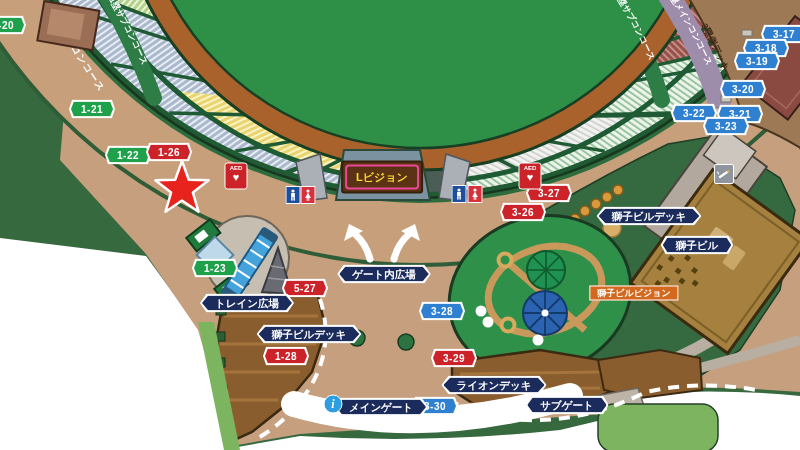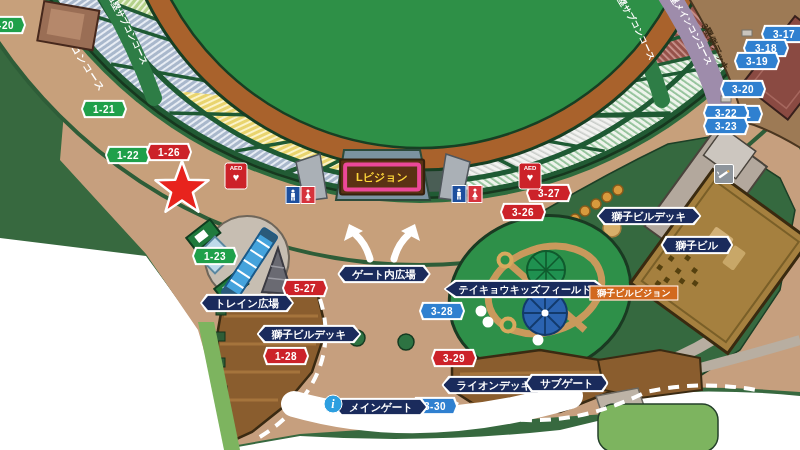--- a/index.html
+++ b/index.html
@@ -17,21 +17,21 @@
   .hex .in{clip-path:polygon(7% 0,93% 0,100% 50%,93% 100%,7% 100%,0 50%);display:block;
            color:#fff;font-weight:bold;text-align:center;}
   .badge .in{font-size:10px;line-height:13px;padding:1px 10px;letter-spacing:.5px;}
   .badge.green .in{background:var(--badge-green);}
   .badge.red .in{background:var(--badge-red);}
   .badge.blue .in{background:var(--badge-blue);}
   .navlabel .in{background:var(--navy);font-size:10.5px;line-height:13px;padding:1px 13px;}
   .navlabel.small .in{font-size:10px;}
   
   .lvision{background:#5a3214;border:2px solid #35200c;border-radius:3px;padding:2px;}
-  .lvision .in{display:block;border:4px solid #ec4899;border-radius:4px;color:#ffd83a;
+  .lvision .in{display:block;border:2px solid #ec4899;border-radius:4px;color:#ffd83a;
                font-size:11px;font-weight:bold;padding:4px 9px;line-height:13px;}
   .svision{background:var(--orange-sign);border:1.5px solid #fff;color:#fff;font-size:9px;
            font-weight:bold;padding:1px 7px;line-height:11px;}
   
   .wc{width:13px;height:16px;border:1px solid #fff;display:flex;align-items:center;justify-content:center;}
   .wc.m{background:#1d4f9e;} .wc.f{background:#d6323c;}
   .aed{width:21px;height:25px;background:var(--badge-red);border:1.5px solid #fff;border-radius:3px;
        color:#fff;text-align:center;font-weight:bold;}
   .aed .t{font-size:6px;line-height:7px;display:block;margin-top:1px;}
   .aed .h{font-size:11px;line-height:11px;display:block;}
@@ -310,30 +310,30 @@
   </g>
   <polygon points="344,241 349,224 363,231" fill="#ffffff"></polygon>
   <polygon points="420,241 415,224 401,231" fill="#ffffff"></polygon>
 
   <polygon points="182,161 188.8,179.7 208.6,180.3 192.9,192.6 198.5,211.7 182,200.5 165.5,211.7 171.1,192.6 155.4,180.3 175.2,179.7" fill="#e8231d" stroke="#ffffff" stroke-width="2.5" stroke-linejoin="round"></polygon>
 </svg>
 
   <div class="ov hex badge green" style="left:3px;top:25px">
       <span class="in">1-20</span>
     </div>
-  <div class="ov hex badge green" style="left:104px;top:109px">
+  <div class="ov hex badge green" style="left:92px;top:109px">
       <span class="in">1-21</span>
     </div>
   <div class="ov hex badge green" style="left:128px;top:155px">
       <span class="in">1-22</span>
     </div>
   <div class="ov hex badge red" style="left:169px;top:152px">
       <span class="in">1-26</span>
     </div>
-  <div class="ov hex badge green" style="left:215px;top:256px">
+  <div class="ov hex badge green" style="left:215px;top:268px">
       <span class="in">1-23</span>
     </div>
   <div class="ov hex badge red" style="left:305px;top:288px">
       <span class="in">5-27</span>
     </div>
   <div class="ov hex badge red" style="left:286px;top:356px">
       <span class="in">1-28</span>
     </div>
   <div class="ov hex badge red" style="left:523px;top:212px">
       <span class="in">3-26</span>
@@ -358,21 +358,21 @@
     </div>
   <div class="ov hex badge blue" style="left:757px;top:61px">
       <span class="in">3-19</span>
     </div>
   <div class="ov hex badge blue" style="left:743px;top:89px">
       <span class="in">3-20</span>
     </div>
   <div class="ov hex badge blue" style="left:740px;top:114px">
       <span class="in">3-21</span>
     </div>
-  <div class="ov hex badge blue" style="left:726px;top:113px">
+  <div class="ov hex badge blue" style="left:694px;top:113px">
       <span class="in">3-22</span>
     </div>
   <div class="ov hex badge blue" style="left:726px;top:126px">
       <span class="in">3-23</span>
     </div>
 
   <div class="ov hex navlabel" style="left:247px;top:303px">
       <span class="in">トレイン広場</span>
     </div>
   <div class="ov hex navlabel" style="left:309px;top:334px">
@@ -380,25 +380,22 @@
     </div>
   <div class="ov hex navlabel" style="left:384px;top:274px">
       <span class="in">ゲート内広場</span>
     </div>
   <div class="ov hex navlabel" style="left:381px;top:407px">
       <span class="in">メインゲート</span>
     </div>
   <div class="ov hex navlabel" style="left:494px;top:385px">
       <span class="in">ライオンデッキ</span>
     </div>
-  <div class="ov hex navlabel" style="left:567px;top:383px">
+  <div class="ov hex navlabel" style="left:567px;top:405px">
       <span class="in">サブゲート</span>
-    </div>
-  <div class="ov hex navlabel small" style="left:525px;top:289px">
-      <span class="in">テイキョウキッズフィールド</span>
     </div>
   <div class="ov hex navlabel" style="left:649px;top:216px">
       <span class="in">獅子ビルデッキ</span>
     </div>
   <div class="ov hex navlabel" style="left:697px;top:245px">
       <span class="in">獅子ビル</span>
     </div>
 
   <div class="ov lvision" style="left:382px;top:177px">
       <span class="in">Lビジョン</span>

